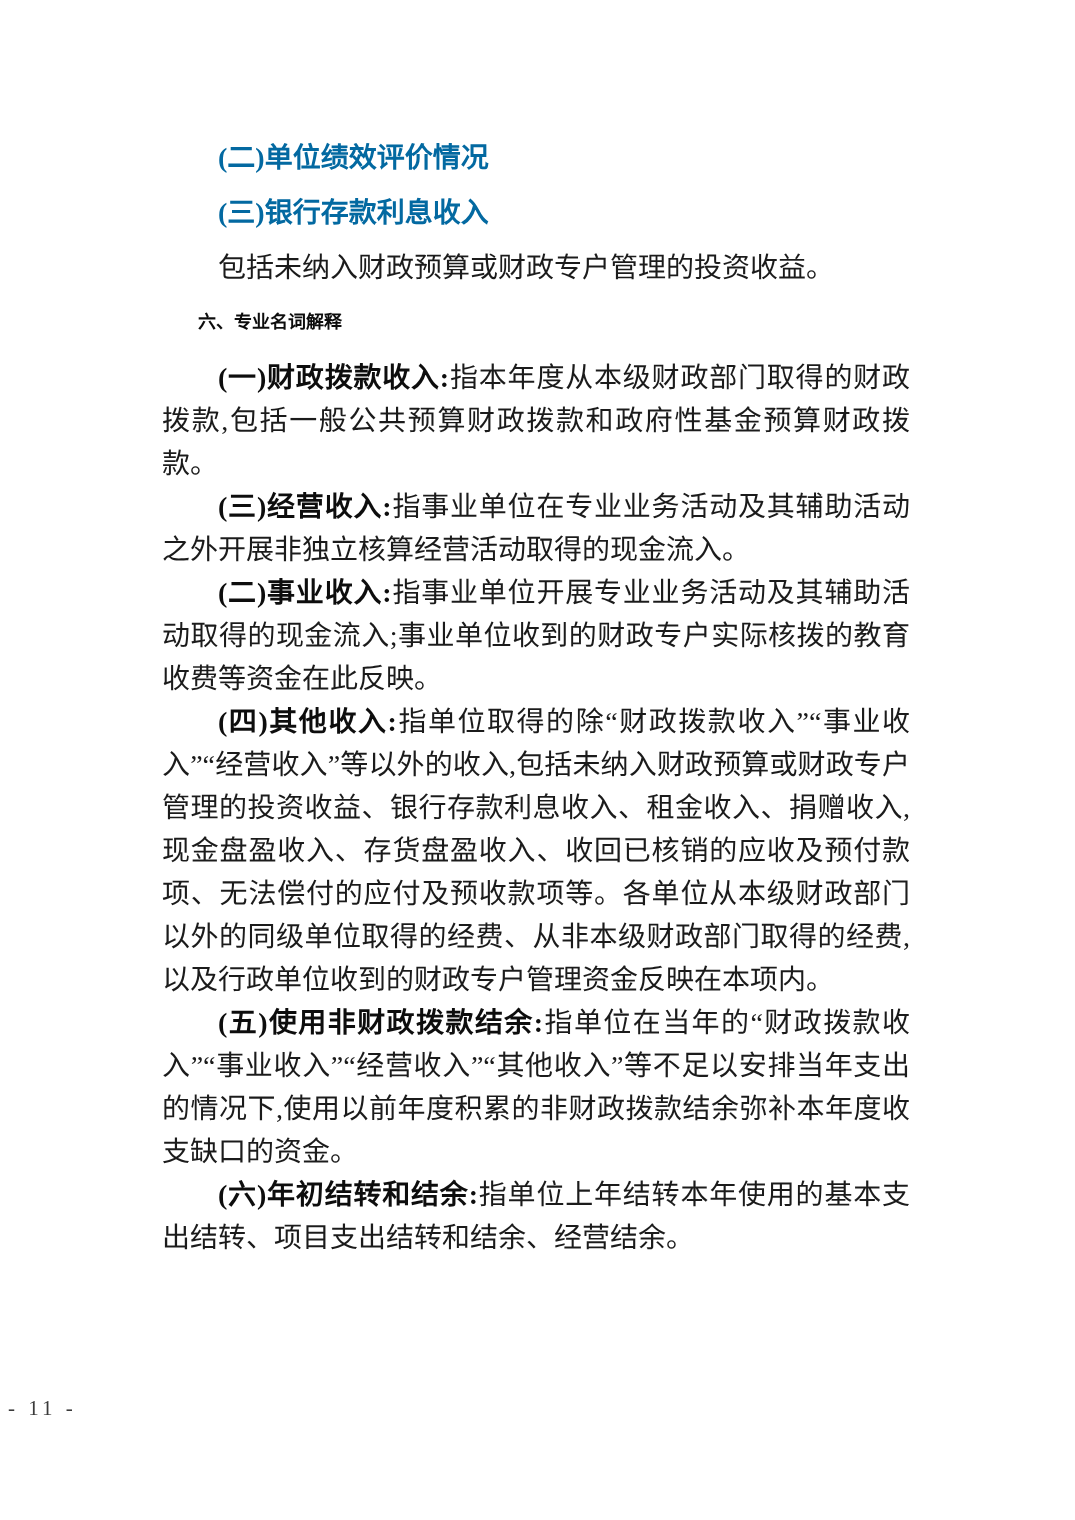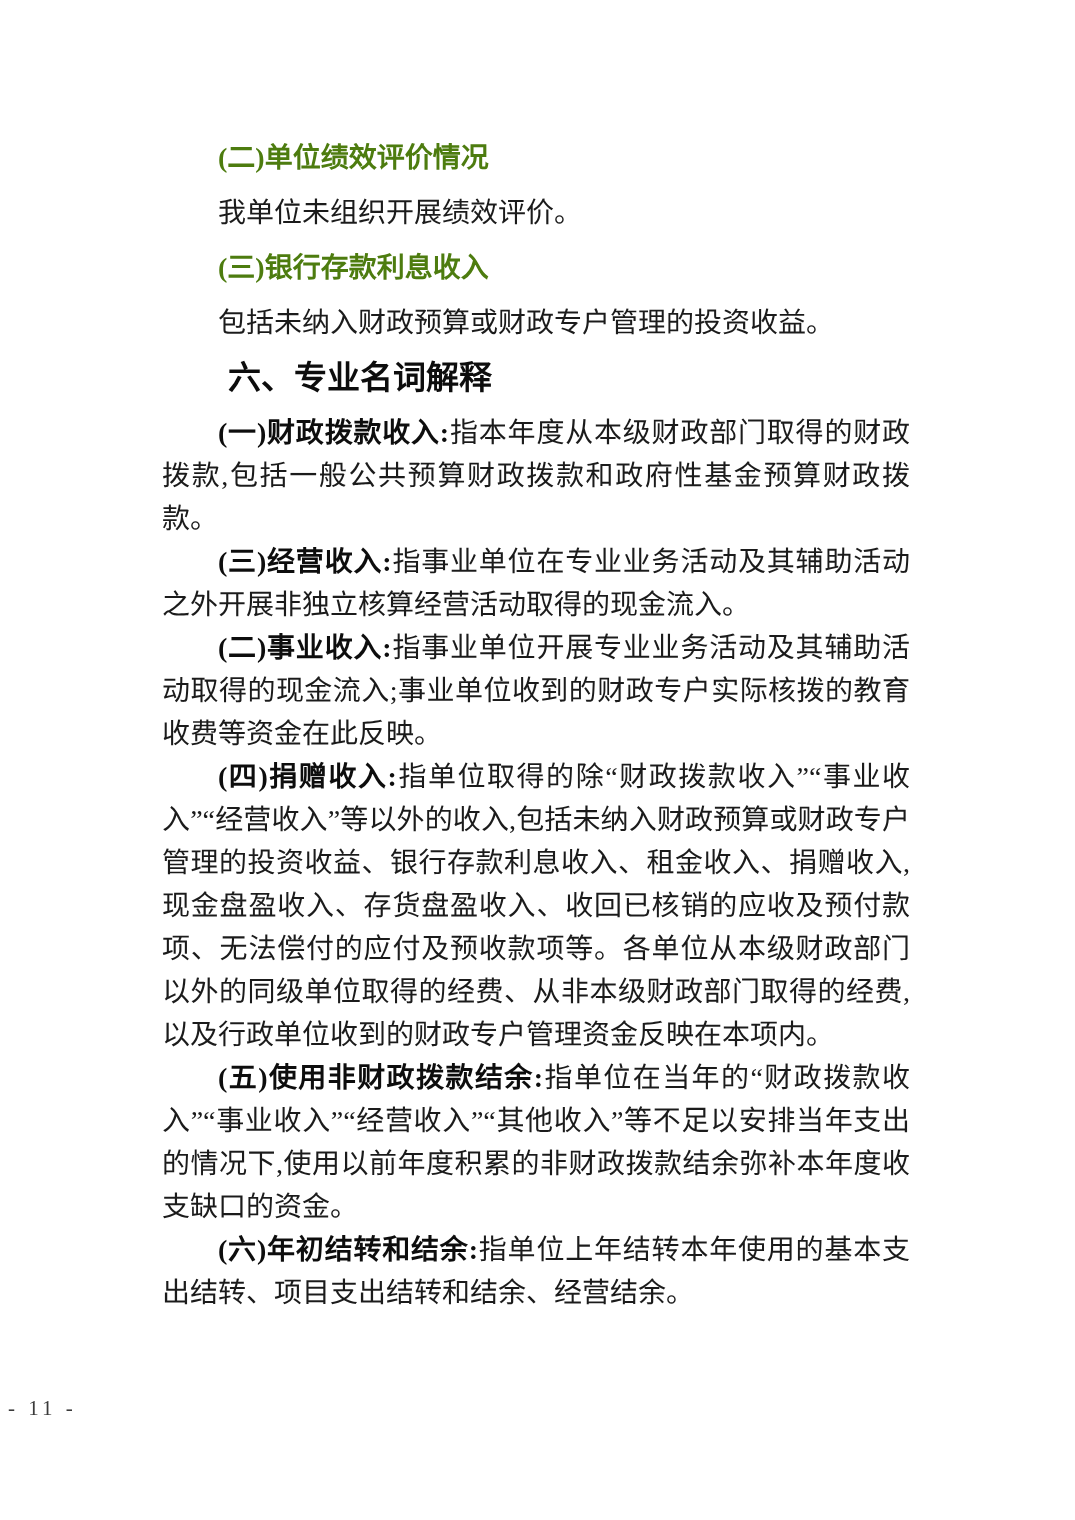--- a/index.html
+++ b/index.html
@@ -25,28 +25,28 @@
   
   .sec-top p {
     margin: 0;
     font-size: 28px;
     line-height: 55px;
     text-indent: 2em;
     white-space: nowrap;
   }
   .heading-kai {
     font-weight: bold;
-    color: #4d7c0f;
+    color: #0369a1;
     font-family: Liberation Serif, serif;
   }
   .heading-hei {
     margin: 0;
     font-family: "Liberation Sans", "DejaVu Sans", sans-serif;
     font-weight: 700;
-    font-size: 33px;
+    font-size: 18px;
     line-height: 55px;
     text-indent: 2em;
     color: #0d0d0d;
   }
   
   .terms {
     margin-top: 6px;
   }
   .terms p {
     margin: 0;
@@ -72,31 +72,30 @@
   }
 </style>
 </head>
 <body>
 
 <div class="page">
   <div class="content">
 
     <div class="sec-top">
       <p class="heading-kai">(二)单位绩效评价情况</p>
-      <p>我单位未组织开展绩效评价。</p>
       <p class="heading-kai">(三)银行存款利息收入</p>
       <p>包括未纳入财政预算或财政专户管理的投资收益。</p>
       <h2 class="heading-hei">六、专业名词解释</h2>
     </div>
 
     <div class="terms">
       <p><span class="term-label">(一)财政拨款收入:</span><span>指本年度从本级财政部门取得的财政拨款,包括一般公共预算财政拨款和政府性基金预算财政拨款。</span></p>
       <p><span class="term-label">(三)经营收入:</span><span>指事业单位在专业业务活动及其辅助活动之外开展非独立核算经营活动取得的现金流入。</span></p>
       <p><span class="term-label">(二)事业收入:</span><span>指事业单位开展专业业务活动及其辅助活动取得的现金流入;事业单位收到的财政专户实际核拨的教育收费等资金在此反映。</span></p>
-      <p><span class="term-label">(四)捐赠收入:</span><span>指单位取得的除“财政拨款收入”“事业收入”“经营收入”等以外的收入,包括未纳入财政预算或财政专户管理的投资收益、银行存款利息收入、租金收入、捐赠收入,现金盘盈收入、存货盘盈收入、收回已核销的应收及预付款项、无法偿付的应付及预收款项等。各单位从本级财政部门以外的同级单位取得的经费、从非本级财政部门取得的经费,以及行政单位收到的财政专户管理资金反映在本项内。</span></p>
+      <p><span class="term-label">(四)其他收入:</span><span>指单位取得的除“财政拨款收入”“事业收入”“经营收入”等以外的收入,包括未纳入财政预算或财政专户管理的投资收益、银行存款利息收入、租金收入、捐赠收入,现金盘盈收入、存货盘盈收入、收回已核销的应收及预付款项、无法偿付的应付及预收款项等。各单位从本级财政部门以外的同级单位取得的经费、从非本级财政部门取得的经费,以及行政单位收到的财政专户管理资金反映在本项内。</span></p>
       <p><span class="term-label">(五)使用非财政拨款结余:</span><span>指单位在当年的“财政拨款收入”“事业收入”“经营收入”“其他收入”等不足以安排当年支出的情况下,使用以前年度积累的非财政拨款结余弥补本年度收支缺口的资金。</span></p>
       <p><span class="term-label">(六)年初结转和结余:</span><span>指单位上年结转本年使用的基本支出结转、项目支出结转和结余、经营结余。</span></p>
     </div>
 
   </div>
 
   <div class="footer">- 11 -</div>
 </div>
 
 </body></html>

